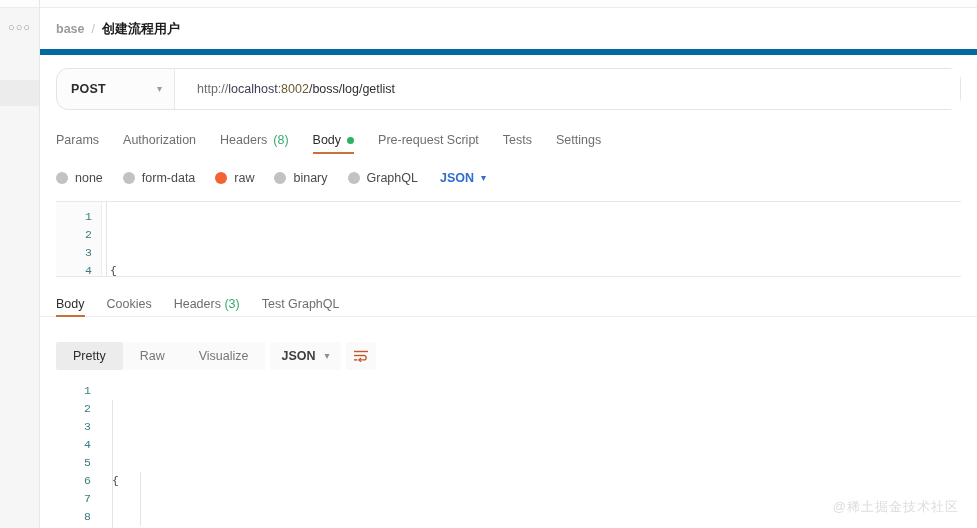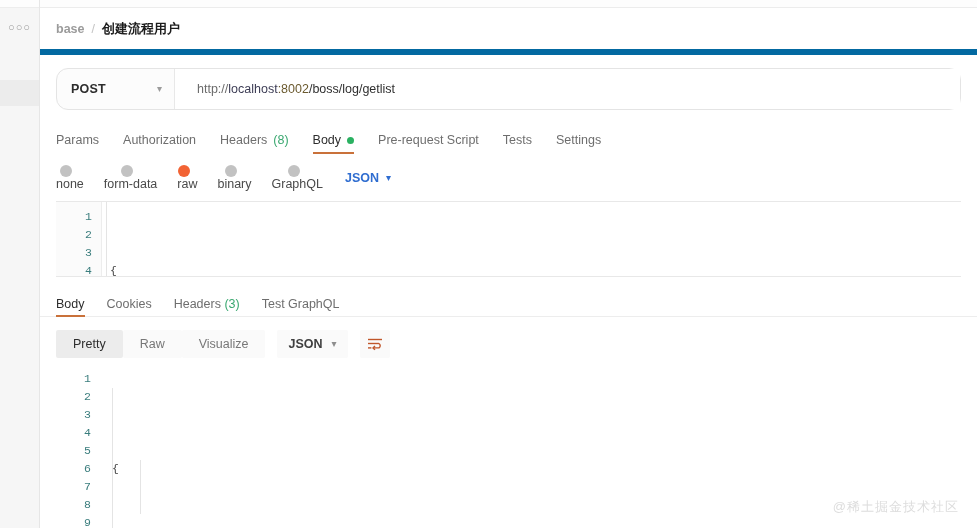--- a/index.html
+++ b/index.html
@@ -110,21 +110,21 @@
   .count { color: #3aa870; }
   .greendot { width: 7px; height: 7px; border-radius: 50%; background: #2ab161; display: inline-block; }
 
   
   .radiorow {
     display: flex; align-items: center;
     padding: 0 16px;
     margin-top: 12px;
     height: 24px;
   }
-  .radio { display: flex; align-items: center; margin-right: 20px; cursor: pointer; white-space: nowrap; flex-direction: column; }
+  .radio { display: flex; align-items: center; margin-right: 20px; cursor: pointer; white-space: nowrap; }
   .dot {
     width: 12px; height: 12px; border-radius: 50%;
     background: #c2c2c2; margin-right: 7px;
     display: inline-block; position: relative;
   }
   .radio.sel .dot { background: #f26334; }
   .radio.sel .dot::after {
     content: ""; position: absolute; inset: 3.5px;
     border-radius: 50%; background: #ffffff; opacity: .0;
   }
@@ -195,23 +195,23 @@
   .restab.active { color: #2d2d2d; }
   .restab.active::after {
     content: ""; position: absolute; left: 0; right: 0; bottom: 0;
     height: 2px; background: #c9713a; z-index: 2;
   }
 
   
   .restoolbar {
     display: flex; align-items: center;
     padding: 0 16px;
-    margin-top: 12px;
+    margin-top: 24px;
     height: 30px;
-    gap: 12px;
+    gap: 5px;
   }
   .segroup { display: flex; align-items: stretch; height: 28px; }
   .seg {
     display: flex; align-items: center; justify-content: center;
     padding: 0 17px;
     font-size: 12.5px; color: #777;
     background: #fafafa;
     cursor: pointer;
     border-radius: 2px;
   }

